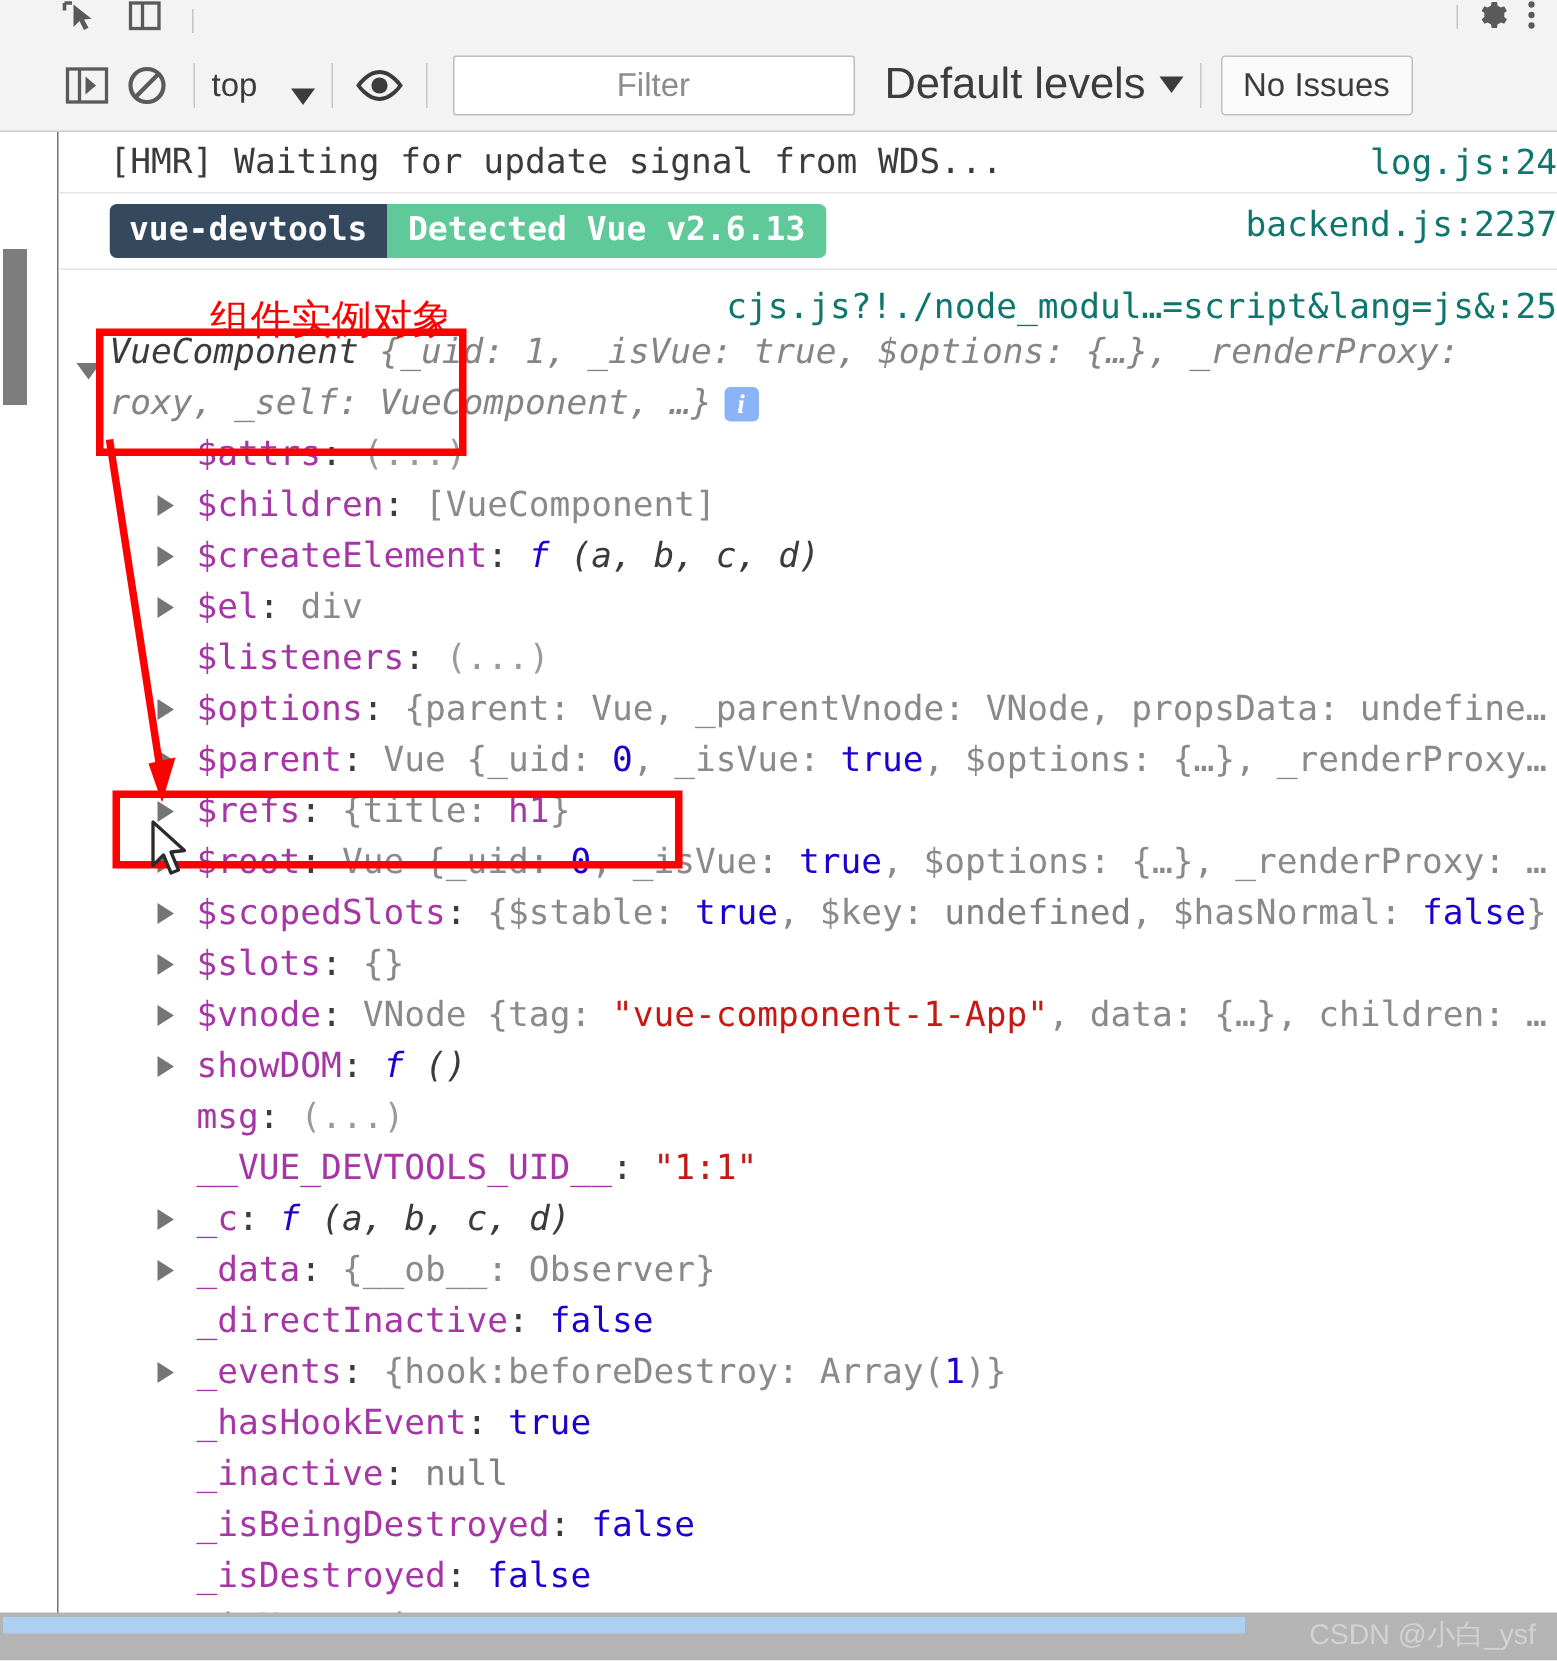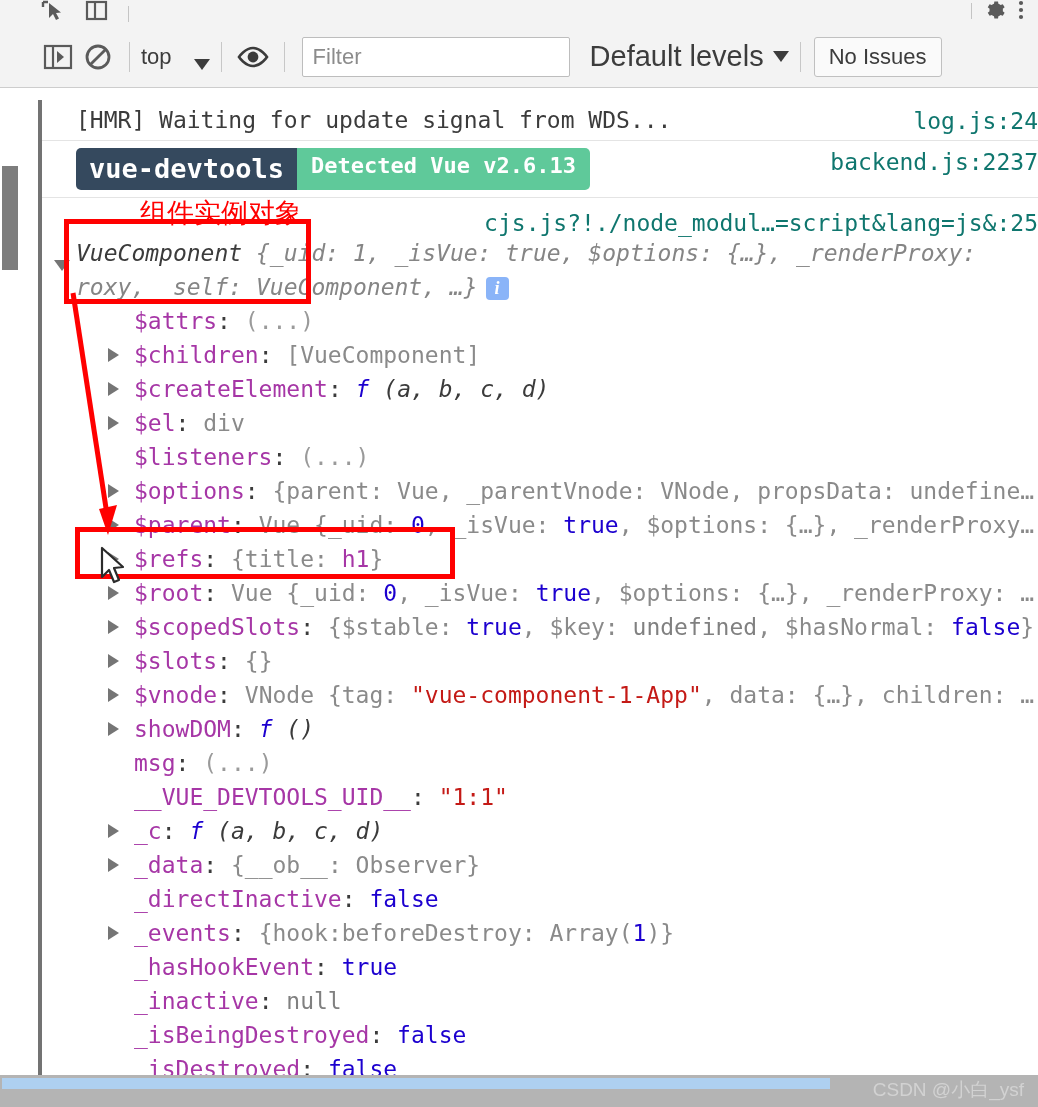--- a/index.html
+++ b/index.html
@@ -80,20 +80,21 @@
     width: 268px; height: 40px;
     background: #ffffff;
     border: 1px solid #bdbdbd;
     border-radius: 2px;
     font-family: "Liberation Sans", sans-serif;
     font-size: 22px;
     color: #3c3c3c;
     padding: 0 10px;
     box-sizing: border-box;
     margin-left: 6px;
+    text-align: center;
   }
   .filter-input::placeholder { color: #8c8c8c; opacity: 1; }
   .levels {
     font-family: "Liberation Sans", sans-serif;
     font-size: 29px; color: #3c3c3c;
     display: flex; align-items: center; gap: 9px;
     margin-left: 20px; white-space: nowrap;
   }
   .no-issues {
     font-family: "Liberation Sans", sans-serif;
@@ -102,24 +103,23 @@
     background: #fafafa;
     padding: 6px 14px;
     margin-left: 2px; white-space: nowrap;
   }
 
   
   .console-body {
     position: absolute; left: 38px; top: 88px;
     width: 1000px; height: 1000px;
     background: #ffffff;
-    border-left: 4px solid #737373;
+    border-left: 1px solid #737373;
     box-sizing: border-box;
     overflow: hidden;
-    margin-top: 12px;
   }
   .msg-row {
     position: relative;
     border-bottom: 1px solid #e4e4e4;
     padding: 7px 0 7px 34px;
     min-height: 26px;
     box-sizing: border-box;
   }
   .msg-text {
     font-family: "DejaVu Sans Mono", monospace;
@@ -131,21 +131,21 @@
     position: absolute; right: 0; top: 8px;
     font-family: "DejaVu Sans Mono", monospace;
     font-size: 23px;
     color: #0f766e;
     white-space: nowrap;
   }
   .badge-wrap { display: inline-flex; align-items: stretch; border-radius: 5px; overflow: hidden; vertical-align: middle;}
   .badge-a {
     background: #35495e; color: #ffffff;
     font-family: "DejaVu Sans Mono", monospace;
-    font-size: 27px; font-weight: bold;
+    font-size: 22px; font-weight: bold;
     padding: 5px 13px 6px 13px;
   }
   .badge-b {
     background: #5fc99a; color: #ffffff;
     font-family: "DejaVu Sans Mono", monospace;
     font-size: 22px; font-weight: bold;
     padding: 5px 14px 6px 14px;
   }
 
   

